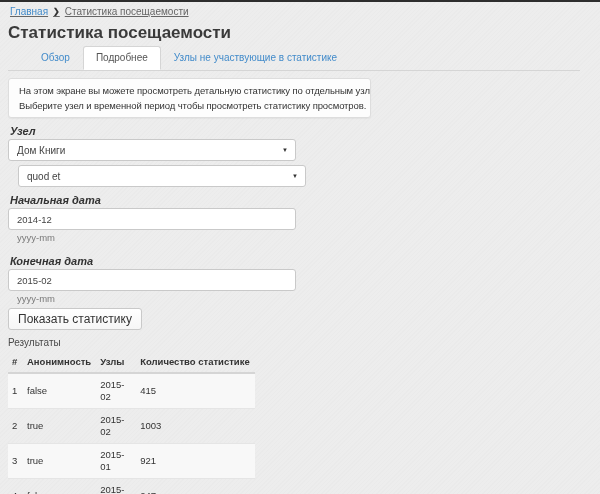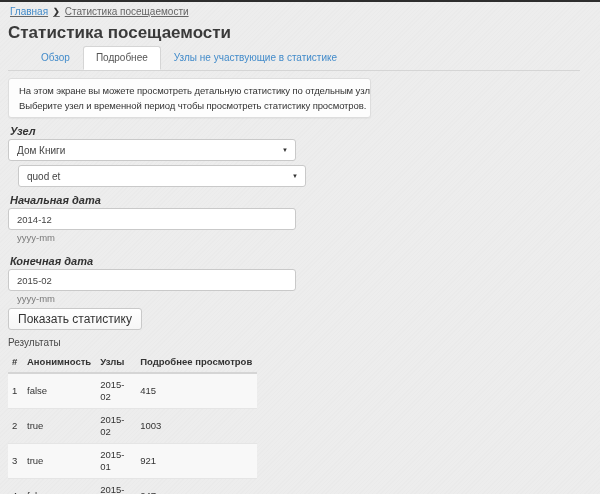--- a/index.html
+++ b/index.html
@@ -150,21 +150,21 @@
   </form>
 
   <h2 class="results-heading">Результаты</h2>
 
   <table class="rtable">
     <thead>
       <tr>
           <th>#</th>
           <th>Анонимность</th>
           <th>Узлы</th>
-          <th>Подробнее просмотров</th>
+          <th>Количество статистике</th>
         </tr>
     </thead>
     <tbody>
         <tr>
           <td>1</td>
           <td>false</td>
           <td>2015-02</td>
           <td>415</td>
         </tr>
         <tr>

